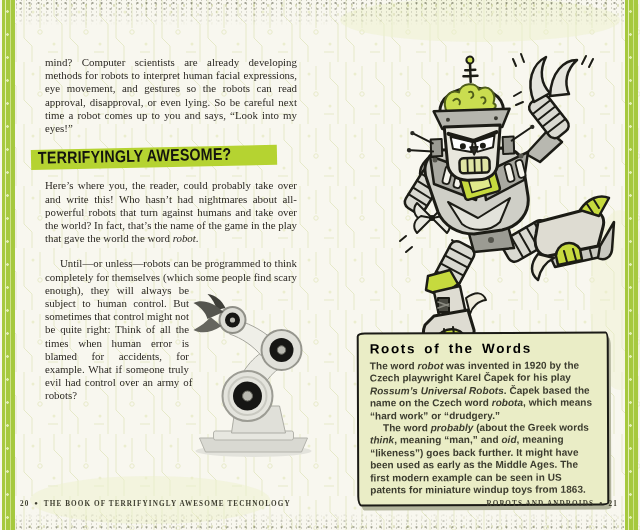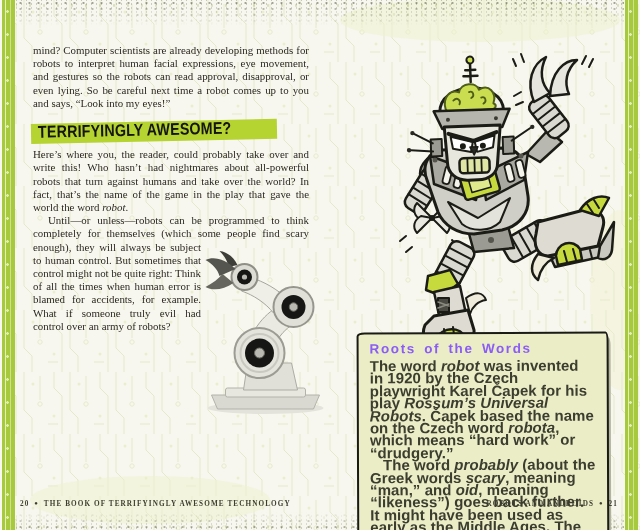--- a/index.html
+++ b/index.html
@@ -27,43 +27,43 @@
       linear-gradient(90deg, transparent 0 3px, rgba(238,246,200,.85) 3px 4px, transparent 4px 8px,
                       rgba(238,246,200,.55) 8px 9px, transparent 9px),
       radial-gradient(circle, rgba(240,248,205,.8) 1px, transparent 1.6px),
       #a6c93e;
     background-size:auto,11px 23px;}
   .edge-strip.left{left:2px;}
   .edge-strip.right{right:2px;}
   
   .text-col{position:absolute;left:33px;top:44px;width:276px;font-size:10.9px;
             line-height:13.2px;text-align:justify;}
-  .text-col p{margin:0;font-family:Liberation Serif, serif;}
+  .text-col p{margin:12px;font-family:Liberation Serif, serif;}
   .indent{text-indent:15px;}
   .headline-wrap{margin:11px 0 7px -2px;transform:rotate(-1.2deg);}
   .headline{display:inline-block;background:#b5d331;color:#15150f;padding:2px 9px 3px 7px;
             font-family:"Liberation Sans","DejaVu Sans",sans-serif;font-weight:bold;}
   .headline span{display:inline-block;font-size:17px;letter-spacing:.2px;
                  transform:scaleX(.84);transform-origin:0 50%;white-space:nowrap;}
   
   .arm-float{float:right;width:106px;height:214px;margin:2px -4px 0 6px;
              shape-outside:polygon(0 0,100% 0,100% 100%,20% 100%,20% 58%,0 28%);
              shape-margin:7px;}
   .arm-float svg{display:block;width:136px;height:172px;margin-left:-8px;margin-right:-22px;}
   
   .robot-illo{position:absolute;left:388px;top:50px;width:228px;height:294px;}
   .word-box{position:absolute;left:357px;top:332px;width:252px;box-sizing:border-box;
             background:#eaedc6;border:2.5px solid #1b1b16;
             border-radius:8px 3px 10px 4px/4px 9px 3px 10px;
             box-shadow:3px 5px 0 -1px #b2b49c;
             padding:7px 11px 8px;transform:rotate(-.2deg);
             font-family:"Liberation Sans","DejaVu Sans",sans-serif;}
   .word-box h3{margin:0 0 4px;font-size:13.5px;font-weight:bold;letter-spacing:1.6px;
-               color:#8b5cf6;word-spacing:3px;}
-  .word-box p{margin:0;font-size:15px;line-height:12.4px;font-weight:bold;
+               color:#000000;word-spacing:3px;}
+  .word-box p{margin:0;font-size:10px;line-height:12.4px;font-weight:bold;
               color:#3c3c2f;letter-spacing:.05px;}
   .word-box p.indent2{text-indent:13px;}
   .word-box em{font-style:italic;}
   
   .footer{position:absolute;top:500px;font-family:"Liberation Serif","DejaVu Serif",serif;
           font-weight:bold;font-size:7.2px;letter-spacing:1.1px;color:#3e3e30;
           text-transform:uppercase;white-space:nowrap;}
   .footer .bullet{font-size:6px;position:relative;top:-1px;padding:0 2px;}
   .footer.left{left:20px;}
   .footer.right{right:22px;}
@@ -237,21 +237,21 @@
         <rect x="70" y="108" width="30" height="15" rx="4" fill="#dfe5a4" stroke-width="2.5"></rect>
         <path d="M78 108 V123 M85 108 V123 M92 108 V123" fill="none" stroke-width="1.8"></path>
       </g>
       <path d="M126 46 l7 -4 M128 55 l7 -3" fill="none" stroke-width="2"></path>
     </g>
   </svg>
 
   <div class="word-box">
     <h3>Roots of the Words</h3>
     <p><span>The word </span><em>robot</em><span> was invented in 1920 by the Czech playwright Karel Čapek for his play </span><em>Rossum’s Universal Robots</em><span>. Čapek based the name on the Czech word </span><em>robota</em><span>, which means “hard work” or “drudgery.”</span></p>
-    <p class="indent2"><span>The word </span><em>probably</em><span> (about the Greek words </span><em>scary</em><span>, meaning “man,” and </span><em>oid</em><span>, meaning “likeness”) goes back further. It might have been used as early as the Middle Ages. The first modern example can be seen in US patents for miniature windup toys from 1863.</span></p>
+    <p class="indent2"><span>The word </span><em>probably</em><span> (about the Greek words </span><em>think</em><span>, meaning “man,” and </span><em>oid</em><span>, meaning “likeness”) goes back further. It might have been used as early as the Middle Ages. The first modern example can be seen in US patents for miniature windup toys from 1863.</span></p>
   </div>
 
   <div class="footer left">
     <span>20</span>
     <span class="bullet">●</span>
     <span>THE BOOK OF TERRIFYINGLY AWESOME TECHNOLOGY</span>
   </div>
   <div class="footer right">
     <span>ROBOTS AND ANDROIDS</span>
     <span class="bullet">●</span>

